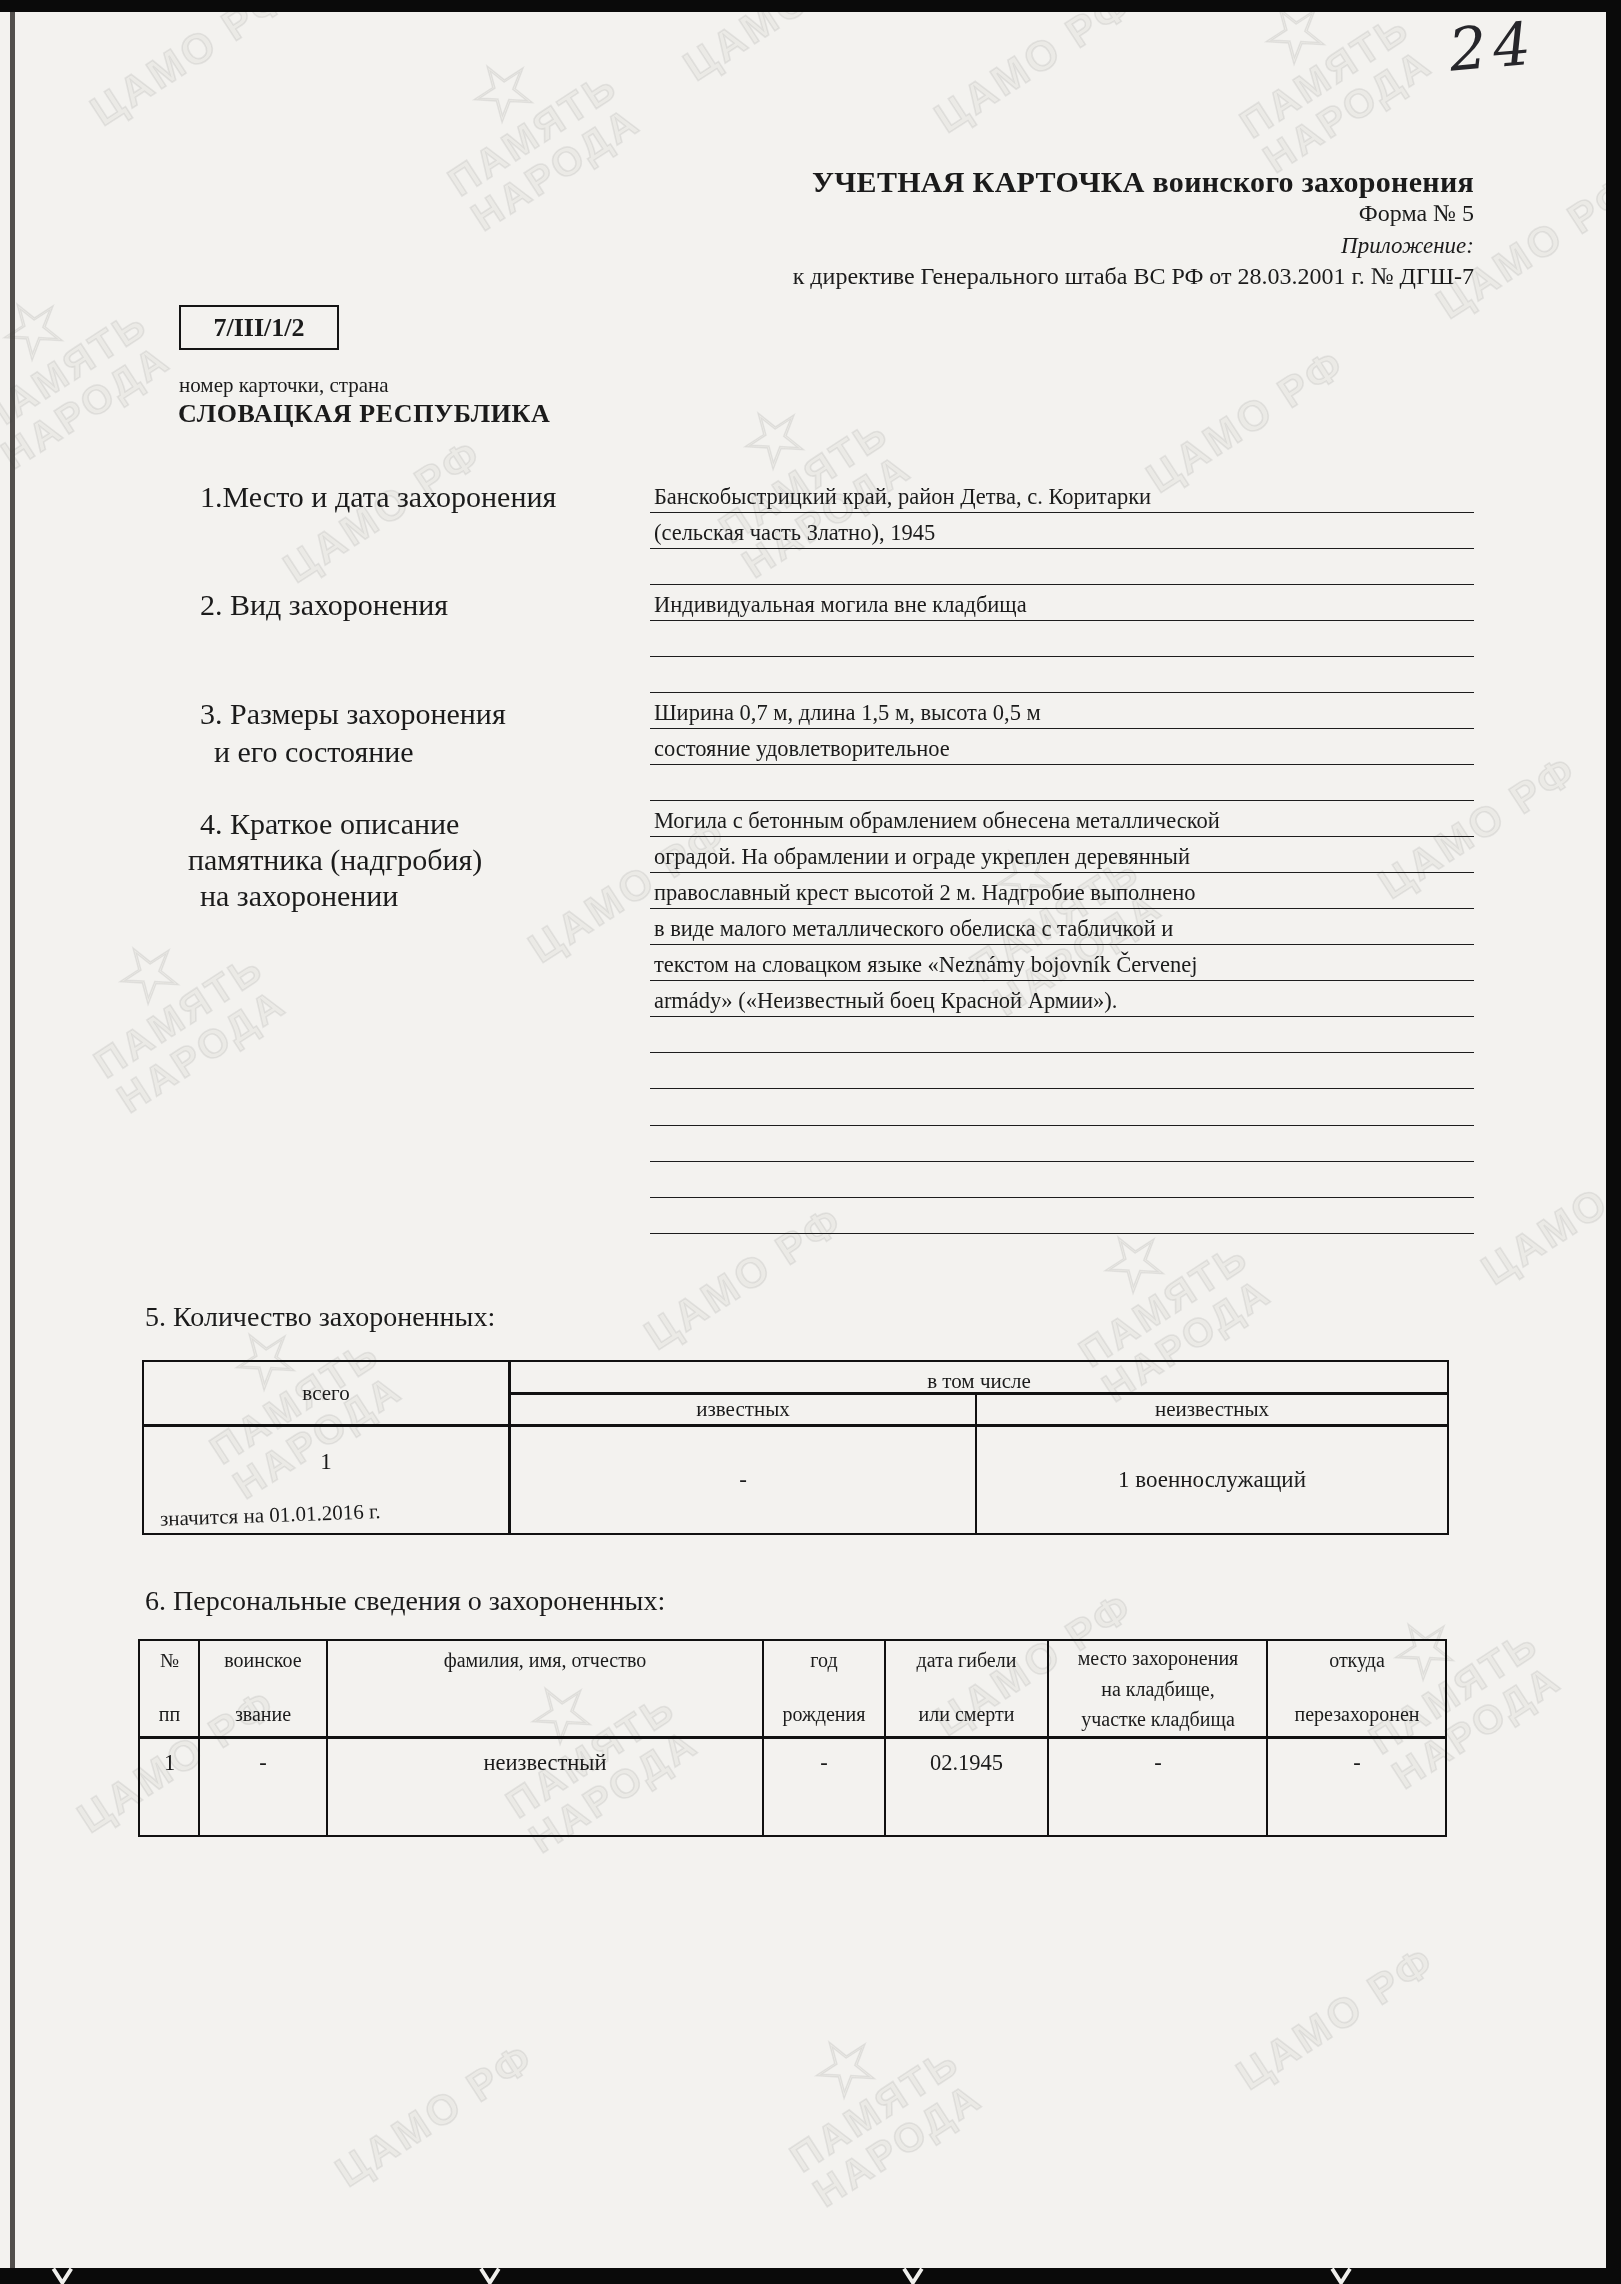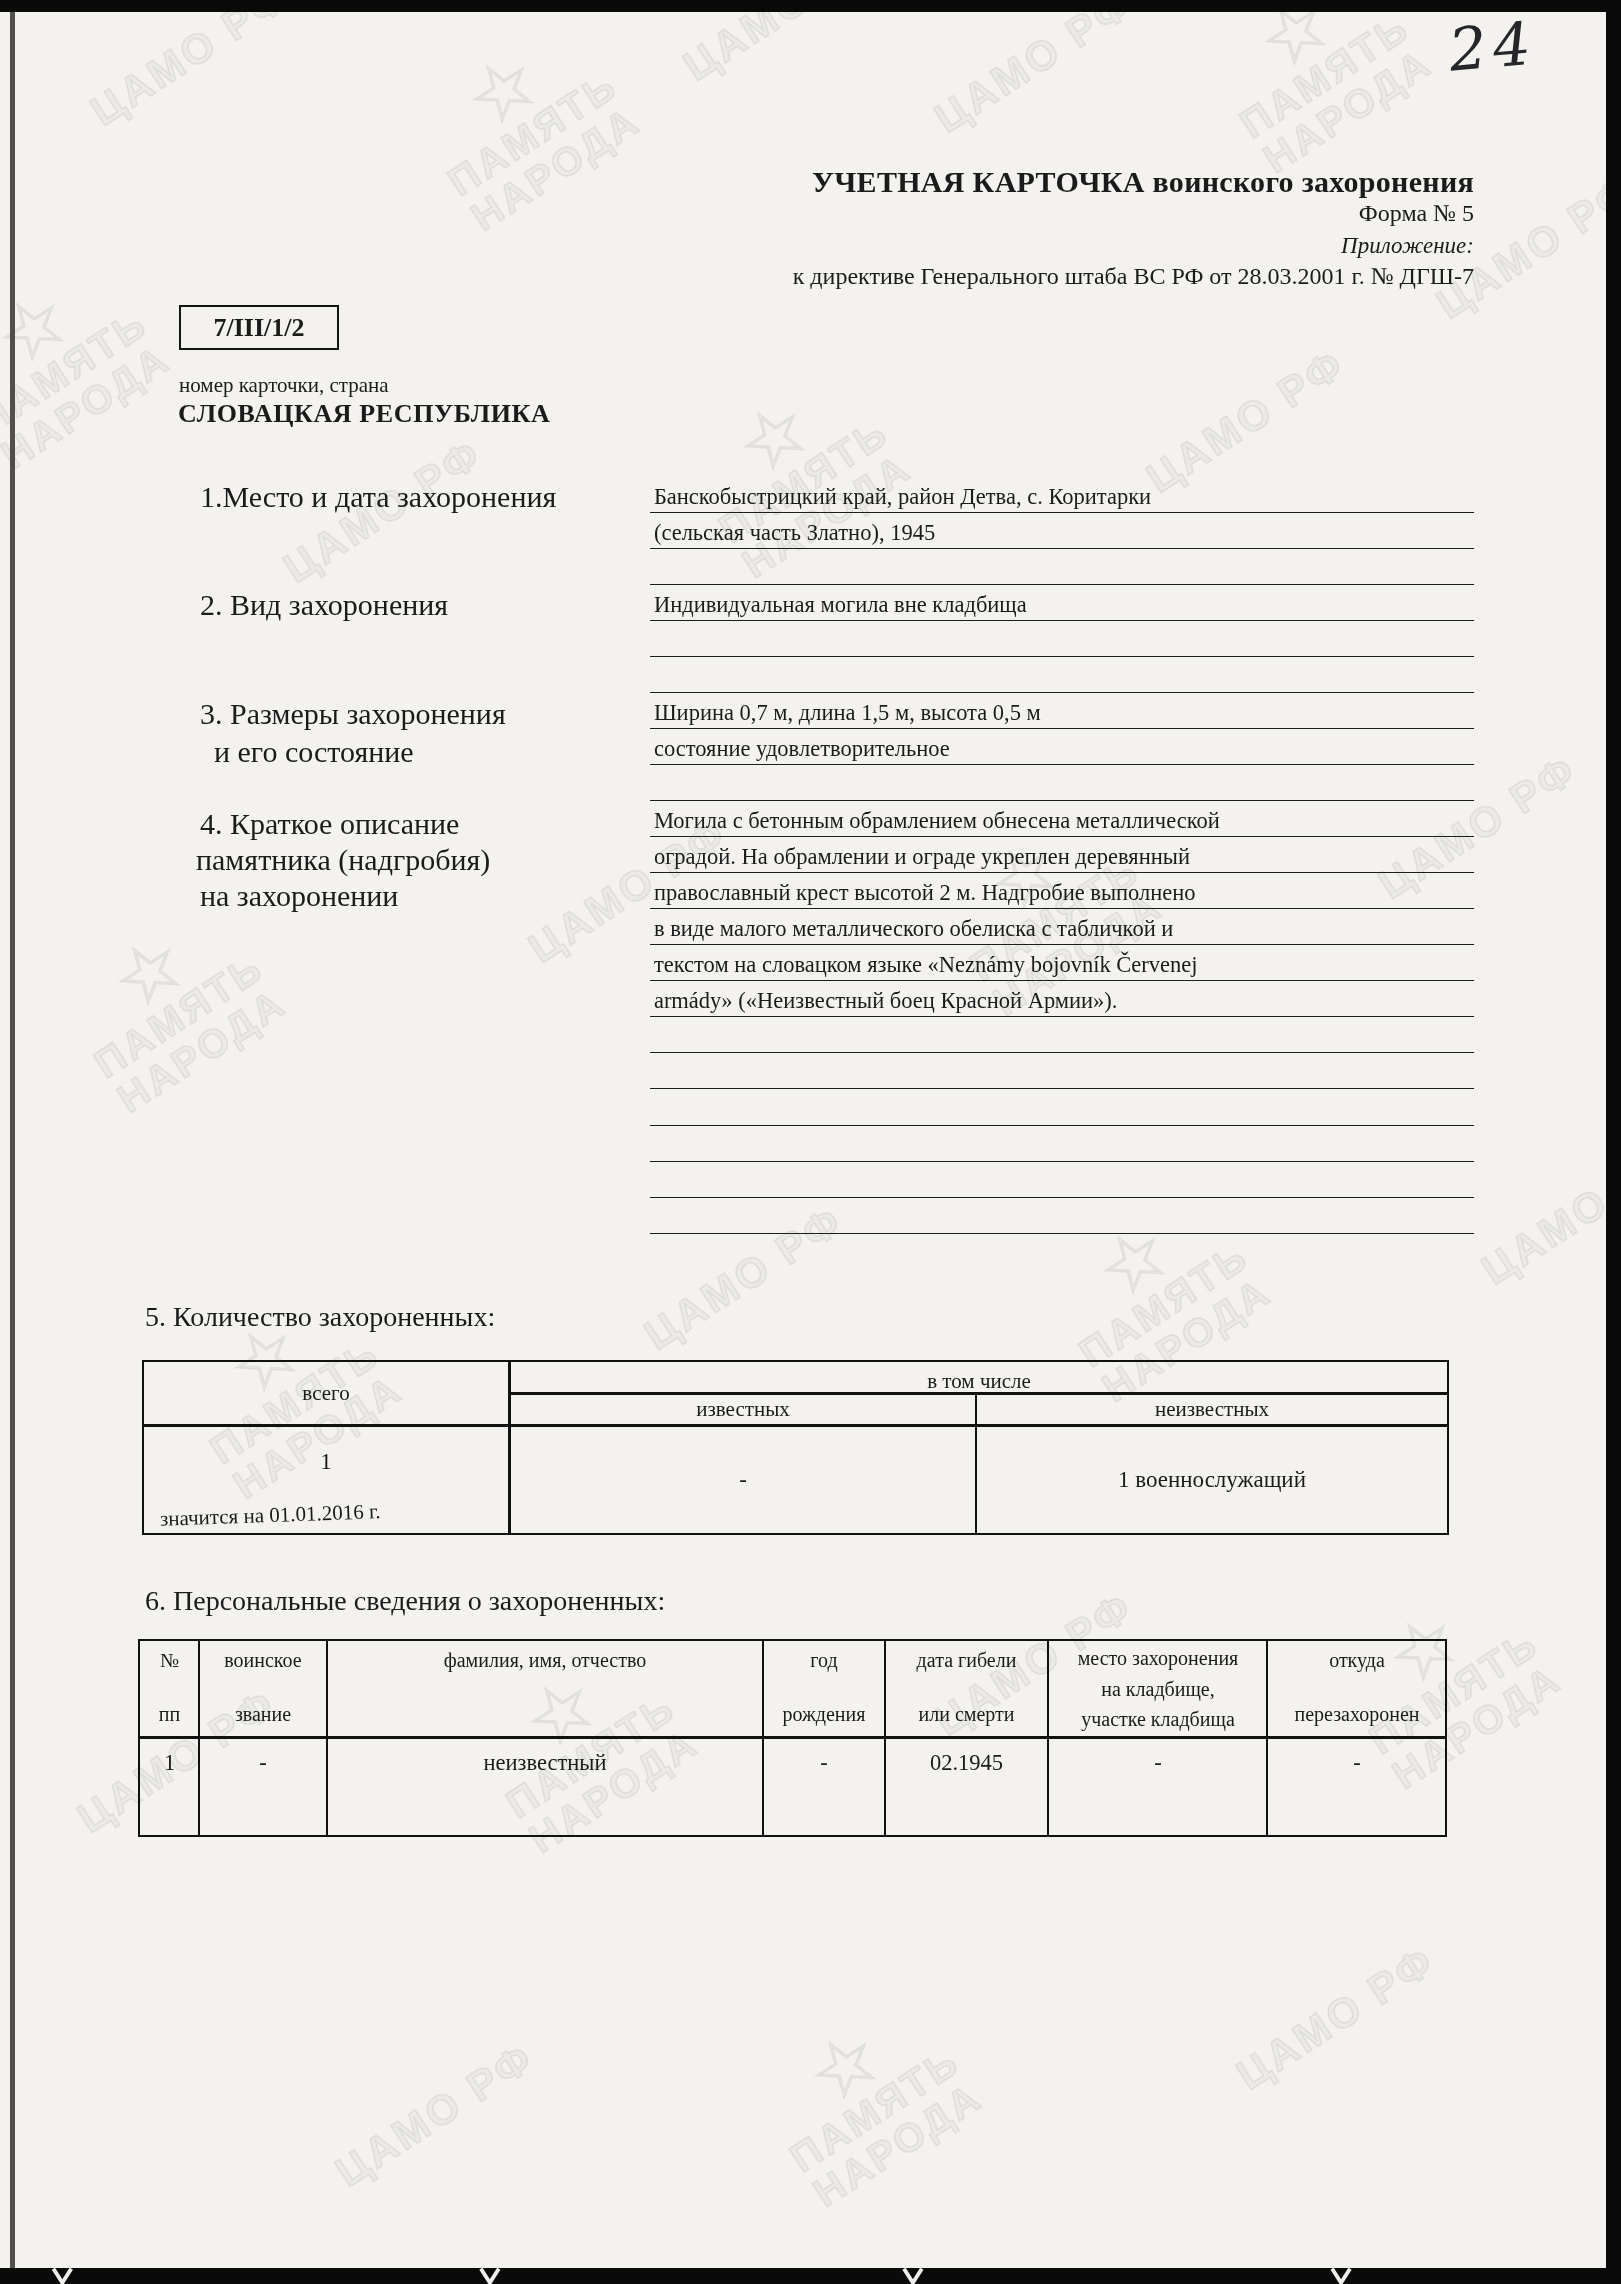--- a/index.html
+++ b/index.html
@@ -158,21 +158,21 @@
 
   <div class="cardbox">7/III/1/2</div>
   <div class="card-caption">номер карточки, страна</div>
   <div class="card-country">СЛОВАЦКАЯ РЕСПУБЛИКА</div>
 
   <div class="flabel" style="left:200px;top:480px;">1.Место и дата захоронения</div>
   <div class="flabel" style="left:200px;top:588px;">2. Вид захоронения</div>
   <div class="flabel" style="left:200px;top:697px;">3. Размеры захоронения</div>
   <div class="flabel" style="left:214px;top:735px;">и его состояние</div>
   <div class="flabel" style="left:200px;top:807px;">4. Краткое описание</div>
-  <div class="flabel" style="left:196px;top:843px;">памятника (надгробия)</div>
+  <div class="flabel" style="left:188px;top:843px;">памятника (надгробия)</div>
   <div class="flabel" style="left:200px;top:879px;">на захоронении</div>
 
   <div id="lines-layer">
       <div class="vline" style="top: 477px;">Банскобыстрицкий край, район Детва, с. Коритарки</div>
       <div class="vline" style="top: 513px;">(сельская часть Златно), 1945</div>
       <div class="vline" style="top: 549px;"></div>
       <div class="vline" style="top: 585px;">Индивидуальная могила вне кладбища</div>
       <div class="vline" style="top: 621px;"></div>
       <div class="vline" style="top: 657px;"></div>
       <div class="vline" style="top: 693px;">Ширина 0,7 м, длина 1,5 м, высота 0,5 м</div>

